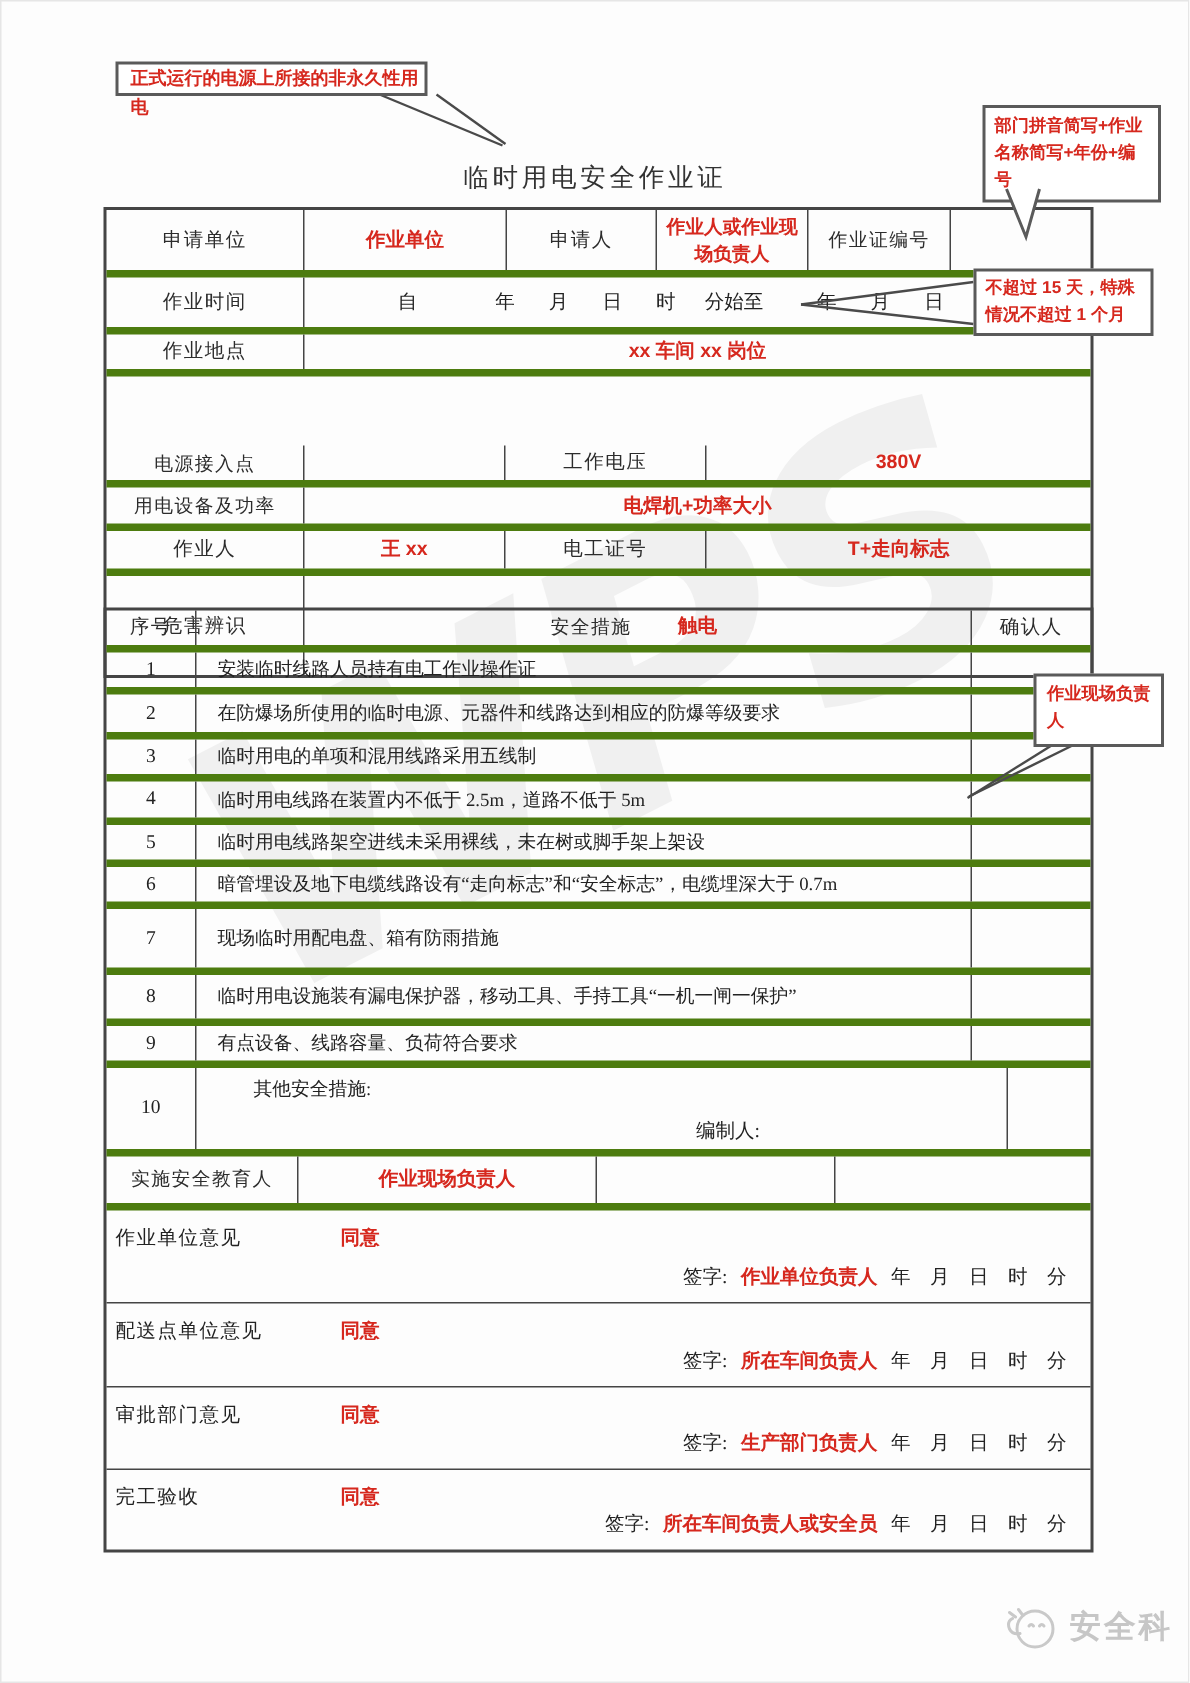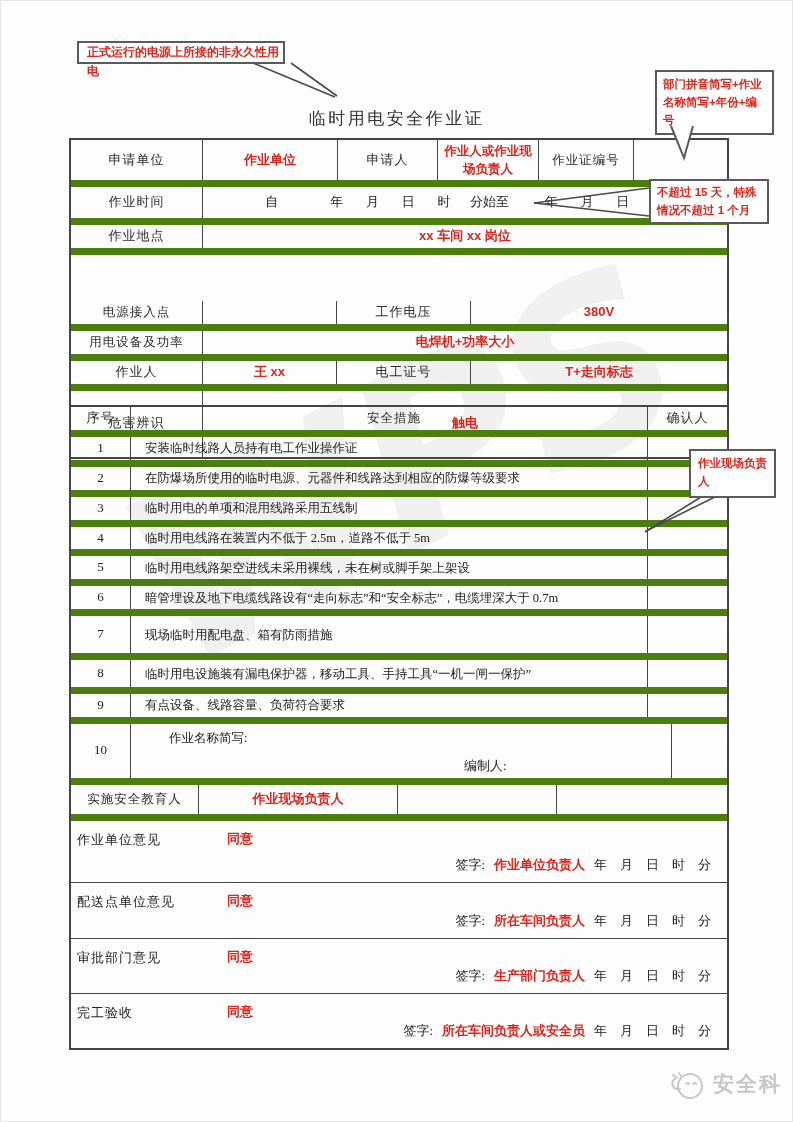--- a/index.html
+++ b/index.html
@@ -31,21 +31,21 @@
   .co-power { left:76px; top:40px; width:208px; height:23px; line-height:19px; padding-left:8px; font-size:12px; }
   .co-cert  { left:654px; top:69px; width:119px; padding:4px 6px; z-index:4; }
   .co-days  { left:648px; top:178px; width:120px; height:45px; padding:3px 6px; }
   .co-conf  { left:688px; top:448px; width:87px; height:49px; padding:4px 7px; }
   
   .lines { position:absolute; left:0; top:0; z-index:5; pointer-events:none; }
   
   .tbl { position:absolute; left:68px; width:660px; border:2px solid #454545; background:transparent; z-index:2; }
   .info-tbl { top:137px; }
   .main-tbl { top:404px; }
-  .row { display:flex; border-bottom:7px solid #4d7c0f; align-items:stretch; }
+  .row { display:flex; border-bottom:5px solid #4d7c0f; align-items:stretch; }
   .tbl > .row:last-child, .tbl > .group:last-child > .row:last-child { border-bottom:none; }
   .c {
     border-right:1px solid #454545; display:flex; align-items:center; justify-content:center;
     font-size:13px; padding:2px 4px; text-align:center; line-height:1.45;
   }
   .c:last-child { border-right:none; }
   .c.flex1 { flex:1; }
   .lab { letter-spacing:1px; color:#2c2c2c; }
   .redv {
     color:#d6281e; font-weight:bold;
@@ -178,21 +178,21 @@
         <div class="c m-cf"></div>
       </div>
       <div class="row h28">
         <div class="c m-no">9</div>
         <div class="c m-tx">有点设备、线路容量、负荷符合要求</div>
         <div class="c m-cf"></div>
       </div>
       <div class="row h47">
         <div class="c m-no">10</div>
         <div class="c m-tx other-cell">
-          <span>作业名称简写:</span>
+          <span>其他安全措施:</span>
           <span class="compiler">编制人:</span>
         </div>
         <div class="c m-cf"></div>
       </div>
       <div class="row h36">
         <div class="c lab" style="flex:0 0 128px; font-size:12.5px">实施安全教育人</div>
         <div class="c redv" style="flex:0 0 199px">作业现场负责人</div>
         <div class="c" style="flex:0 0 159px"></div>
         <div class="c flex1"></div>
       </div>

